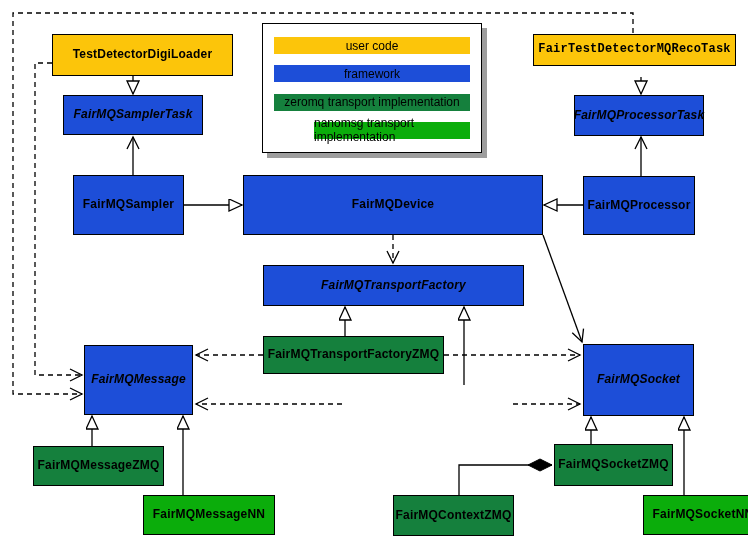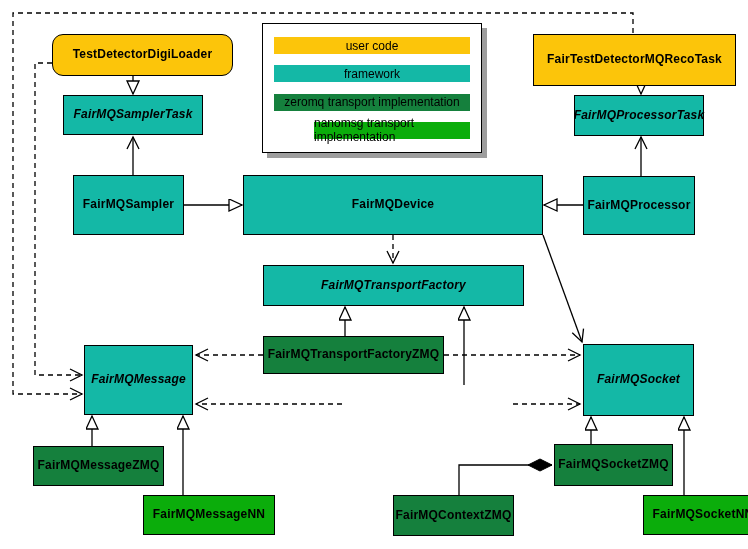--- a/index.html
+++ b/index.html
@@ -8,21 +8,21 @@
     font-family:"Liberation Sans",sans-serif;overflow:hidden;
   }
   .edges{position:absolute;left:0;top:0;width:748px;height:549px;}
   .node{
     position:absolute;box-sizing:border-box;border:1.4px solid #000;
     display:flex;align-items:center;justify-content:center;text-align:center;
     font-size:12px;font-weight:bold;color:#000;letter-spacing:.2px;line-height:1.1;
   }
   .abstract{font-style:italic;}
   .user{background:#FCC50A;}
-  .framework{background:#14b8a6;}
+  .framework{background:#1d4ed8;}
   .zeromq{background:#15803d;}
   .nanomsg{background:#0BAD0B;margin-left:40px;}
   .legend{
     position:absolute;left:262px;top:23px;width:220px;height:130px;
     background:#fff;border:1.5px solid #000;box-sizing:border-box;
     box-shadow:5px 5px 0 #9e9e9e;
     padding:13px 11px;display:flex;flex-direction:column;justify-content:space-between;
   }
   .legend-row{
     height:17px;display:flex;align-items:center;justify-content:center;
@@ -62,22 +62,22 @@
       <polyline points="393,235 393,263" fill="none" stroke="#000000" stroke-width="1.3" stroke-dasharray="5,4" marker-end="url(#m-open)"></polyline>
       <polyline points="263,355 196,355" fill="none" stroke="#000000" stroke-width="1.3" stroke-dasharray="5,4" marker-end="url(#m-open)"></polyline>
       <polyline points="342,404 196,404" fill="none" stroke="#000000" stroke-width="1.3" stroke-dasharray="5,4" marker-end="url(#m-open)"></polyline>
       <polyline points="444,355 580,355" fill="none" stroke="#000000" stroke-width="1.3" stroke-dasharray="5,4" marker-end="url(#m-open)"></polyline>
       <polyline points="513,404 580,404" fill="none" stroke="#000000" stroke-width="1.3" stroke-dasharray="5,4" marker-end="url(#m-open)"></polyline>
       <polyline points="633,33 633,13 13,13 13,394 82,394" fill="none" stroke="#000000" stroke-width="1.3" stroke-dasharray="5,4" marker-end="url(#m-open)"></polyline>
       <polyline points="52,63 35,63 35,375 82,375" fill="none" stroke="#000000" stroke-width="1.3" stroke-dasharray="5,4" marker-end="url(#m-open)"></polyline>
       <polyline points="459,495 459,465 552,465" fill="none" stroke="#000000" stroke-width="1.3" marker-end="url(#m-diamond)"></polyline>
     </svg>
 
-  <div class="node user" style="left:52px;top:34px;width:181px;height:42px;border-radius:11px;">TestDetectorDigiLoader</div>
-  <div class="node user" style="left:533px;top:34px;width:203px;height:52px;">FairTestDetectorMQRecoTask</div>
+  <div class="node user" style="left:52px;top:34px;width:181px;height:42px;">TestDetectorDigiLoader</div>
+  <div class="node user" style="left:533px;top:34px;width:203px;height:32px;font-family:Liberation Mono, monospace;">FairTestDetectorMQRecoTask</div>
   <div class="node framework abstract" style="left:63px;top:95px;width:140px;height:40px;">FairMQSamplerTask</div>
   <div class="node framework abstract" style="left:574px;top:95px;width:130px;height:41px;">FairMQProcessorTask</div>
   <div class="node framework" style="left:73px;top:175px;width:111px;height:60px;">FairMQSampler</div>
   <div class="node framework" style="left:243px;top:175px;width:300px;height:60px;">FairMQDevice</div>
   <div class="node framework" style="left:583px;top:176px;width:112px;height:59px;">FairMQProcessor</div>
   <div class="node framework abstract" style="left:263px;top:265px;width:261px;height:41px;">FairMQTransportFactory</div>
   <div class="node zeromq" style="left:263px;top:336px;width:181px;height:38px;">FairMQTransportFactoryZMQ</div>
   <div class="node framework abstract" style="left:84px;top:345px;width:109px;height:70px;">FairMQMessage</div>
   <div class="node framework abstract" style="left:583px;top:344px;width:111px;height:72px;">FairMQSocket</div>
   <div class="node zeromq" style="left:33px;top:446px;width:131px;height:40px;">FairMQMessageZMQ</div>

